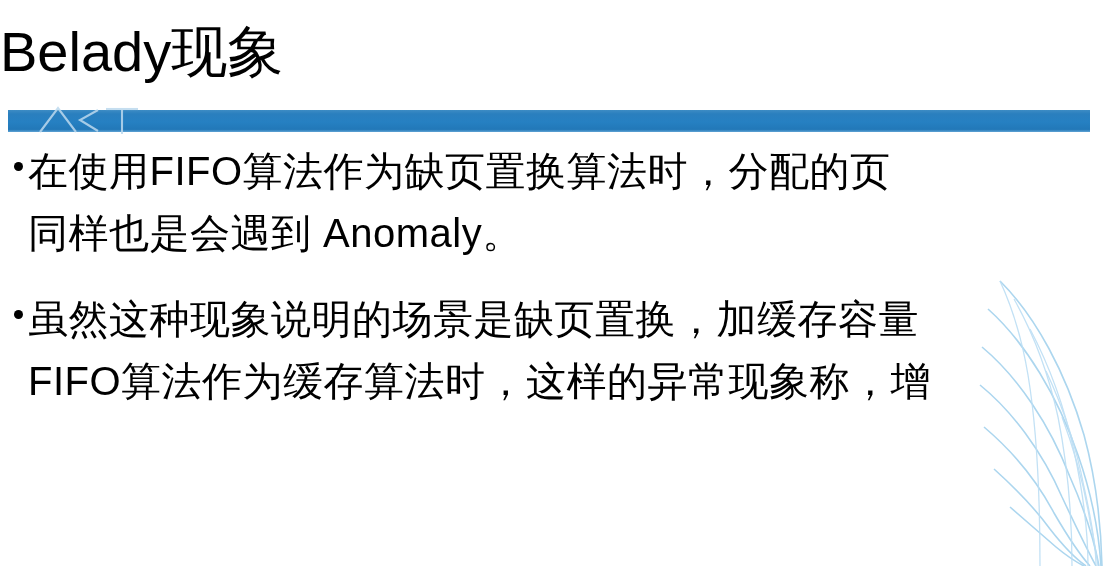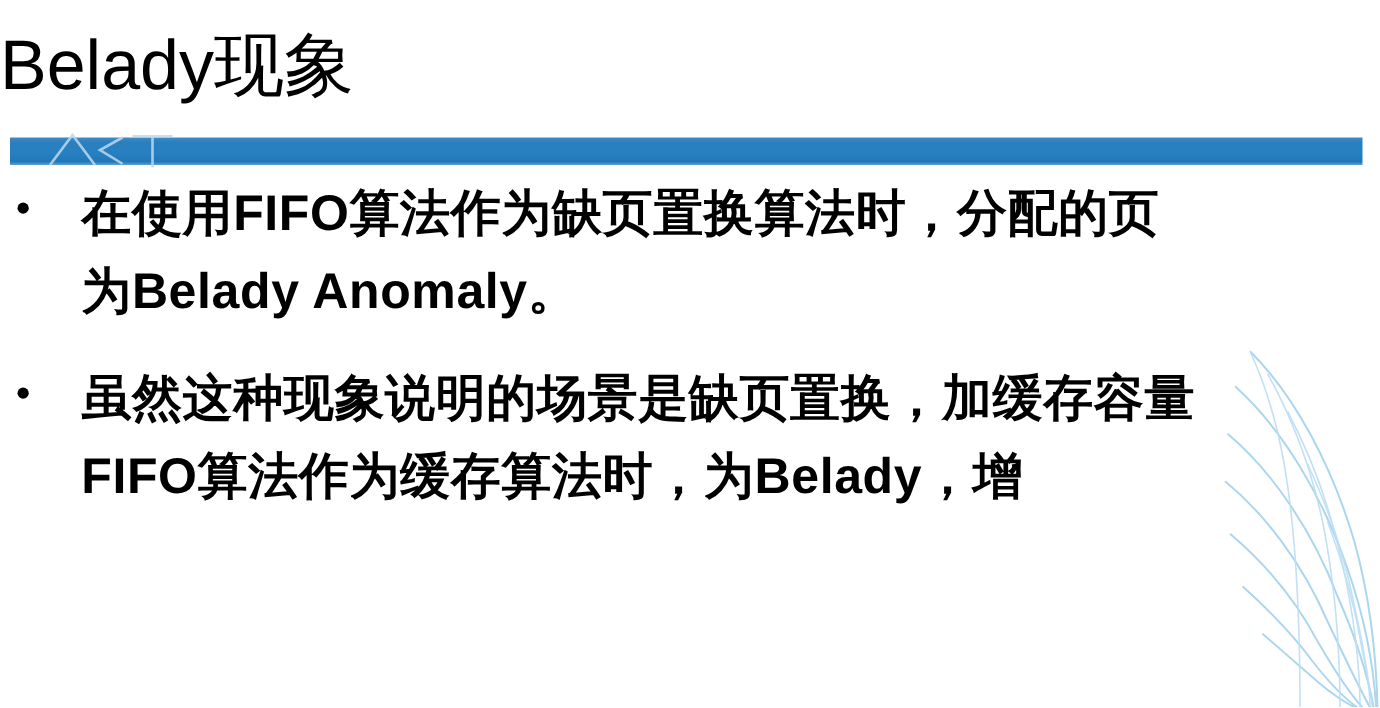--- a/index.html
+++ b/index.html
@@ -88,23 +88,22 @@
   
   .body-area {
     position: absolute;
     left: 0;
     top: 140px;
     width: 1104px;
     z-index: 2;
   }
   .bullet-block {
     position: relative;
-    padding-left: 65px;
+    padding-left: 28px;
     margin-bottom: 8px;
-    font-weight: bold;
   }
   .bullet-block.second {
     margin-top: 24px;
   }
   .bullet-dot {
     position: absolute;
     left: 14px;
     top: 22px;
     width: 9px;
     height: 9px;
@@ -157,24 +156,24 @@
         <path d="M 100 5 L 100 30"></path>
       </g>
     </svg>
   </div>
 
   <div class="body-area">
 
     <div class="bullet-block">
       <span class="bullet-dot"></span>
       <div class="bullet-line">在使用FIFO算法作为缺页置换算法时，分配的页</div>
-      <div class="bullet-line">为Belady Anomaly。</div>
+      <div class="bullet-line">同样也是会遇到 Anomaly。</div>
     </div>
 
     <div class="bullet-block second">
       <span class="bullet-dot"></span>
       <div class="bullet-line">虽然这种现象说明的场景是缺页置换，加缓存容量</div>
-      <div class="bullet-line">FIFO算法作为缓存算法时，为Belady，增</div>
+      <div class="bullet-line">FIFO算法作为缓存算法时，这样的异常现象称，增</div>
     </div>
 
   </div>
 
 </div>
 
 </body></html>

